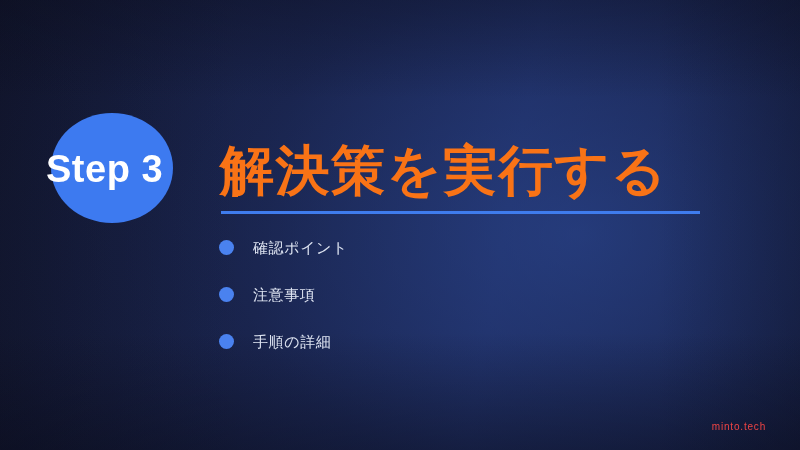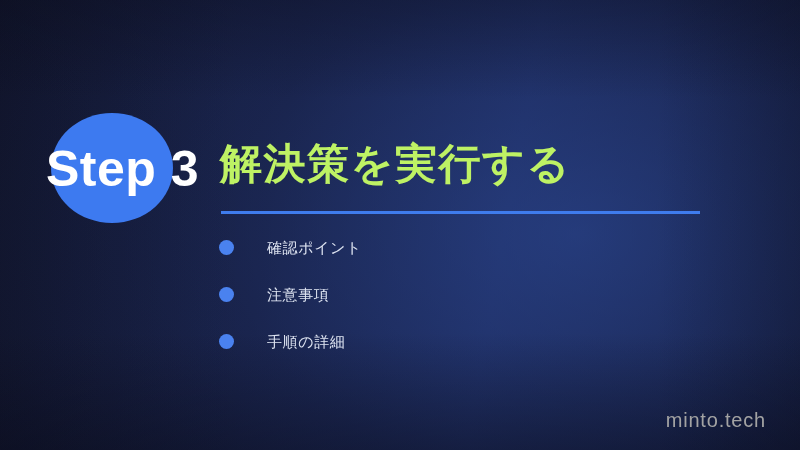--- a/index.html
+++ b/index.html
@@ -55,33 +55,33 @@
     background: #3d7af0;
   }
   #step-label {
     position: absolute;
     left: 46px;
     top: 146px;
     width: 170px;
     height: 46px;
     line-height: 46px;
     color: #ffffff;
-    font-size: 50px;
+    font-size: 38px;
     font-weight: bold;
     letter-spacing: 0.5px;
     white-space: nowrap;
   }
 
   
   #slide-title {
     position: absolute;
     left: 220px;
     top: 143px;
-    color: #bef264;
-    font-size: 42px;
+    color: #f97316;
+    font-size: 54px;
     font-weight: bold;
     letter-spacing: 1.5px;
     line-height: 1.0;
     white-space: nowrap;
   }
   #title-divider {
     position: absolute;
     left: 221px;
     top: 211px;
     width: 479px;
@@ -103,35 +103,35 @@
     margin-bottom: 24px;
   }
   .bullet-dot {
     width: 15px;
     height: 15px;
     border-radius: 50%;
     background: #4a82ef;
     flex: 0 0 auto;
   }
   .bullet-text {
-    margin-left: 33px;
+    margin-left: 19px;
     color: #dfe5f2;
     font-size: 15px;
     line-height: 23px;
     letter-spacing: 0.6px;
     white-space: nowrap;
   }
 
   
   #footer-brand {
     position: absolute;
     right: 34px;
     bottom: 18px;
-    color: #a3a3a3;
-    font-size: 20px;
+    color: #ef4444;
+    font-size: 10px;
     letter-spacing: 0.8px;
   }
 </style>
 </head>
 <body>
 
 <div id="slide">
 
   <div id="bg-base"></div>
   <div id="bg-sheen"></div>

